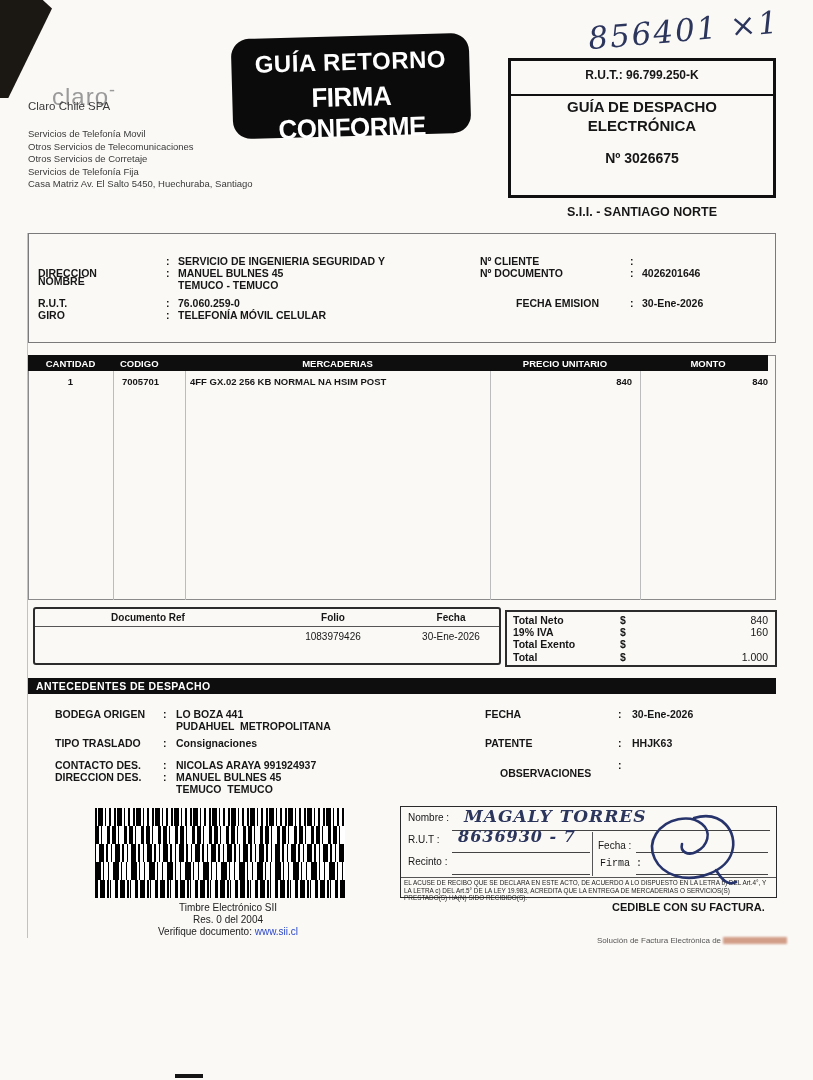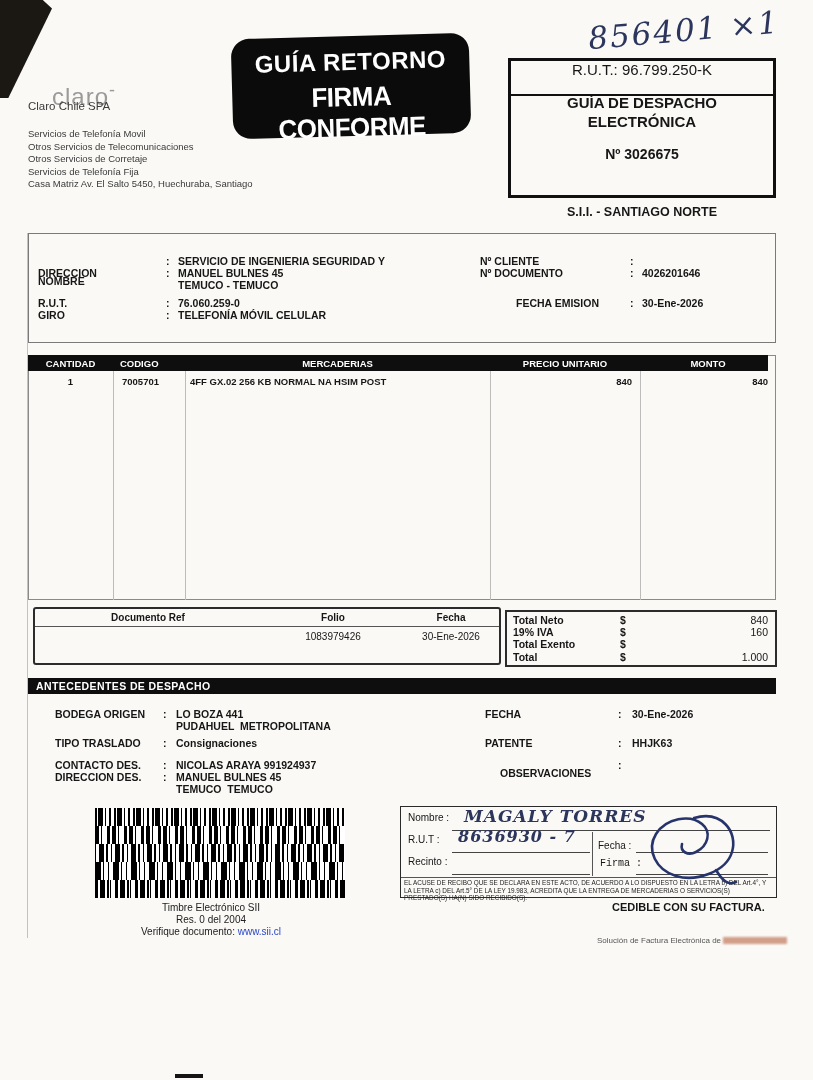--- a/index.html
+++ b/index.html
@@ -35,21 +35,21 @@
   .stamp-l1 { font-size:24px; margin-top:12px; letter-spacing:.5px; }
   .stamp-l2 { font-size:27px; margin-top:6px; letter-spacing:-.5px; transform:scaleX(.96); }
   .hand {
     font-family:"DejaVu Serif", serif; font-style:italic; color:#2c355c;
   }
   .hand-top { font-size:31px; transform:rotate(-5deg); letter-spacing:2px; }
   .rut-box {
     position:absolute; left:508px; top:58px; width:268px; height:140px;
     border:3px solid #101010; text-align:center;
   }
-  .rut-box .l1 { font-size:15px; font-weight:normal; }
+  .rut-box .l1 { font-size:12px; font-weight:bold; margin-top:7px; }
   .rut-divider { position:absolute; left:0; top:33px; width:100%; height:2px; background:#101010; }
   .rut-box .l2 { font-size:15px; font-weight:bold; margin-top:16px; }
   .rut-box .l3 { font-size:15px; font-weight:bold; margin-top:2px; }
   .rut-box .l4 { font-size:14px; font-weight:bold; margin-top:16px; }
   .colsep { position:absolute; width:1px; background:#bcbcbc; }
   .hline { position:absolute; height:1px; background:#3a3a3a; }
   .bc-row { width:250px; height:18px; }
   .bc1 { background:repeating-linear-gradient(90deg,#000 0 2px,#fff 2px 3px,#000 3px 8px,#fff 8px 10px,#000 10px 11px,#fff 11px 14px,#000 14px 16px,#fff 16px 19px); }
   .bc2 { background:repeating-linear-gradient(90deg,#000 0 4px,#fff 4px 6px,#000 6px 7px,#fff 7px 12px,#000 12px 15px,#fff 15px 17px); }
   .bc3 { background:repeating-linear-gradient(90deg,#000 0 1px,#fff 1px 4px,#000 4px 9px,#fff 9px 11px,#000 11px 13px,#fff 13px 16px); }
@@ -198,21 +198,21 @@
   <div class="abs b sm" style="left:500px;top:759px;margin-top:8px;">OBSERVACIONES</div>
   <div class="abs b sm" style="left:618px;top:759px;">:</div>
 
   <div class="abs" style="left:95px;top:808px;">
     <div class="bc-row bc1"></div>
     <div class="bc-row bc2"></div>
     <div class="bc-row bc3"></div>
     <div class="bc-row bc4"></div>
     <div class="bc-row bc5"></div>
   </div>
-  <div class="abs timbre" style="left:86px;top:902px;">
+  <div class="abs timbre" style="left:103px;top:902px;">
     <div>Timbre Electrónico SII</div>
     <div>Res. 0 del 2004</div>
     <div><span>Verifique documento: </span><span class="url">www.sii.cl</span></div>
   </div>
 
   <div class="box" style="left:400px;top:806px;width:377px;height:92px;border:1.5px solid #2a2a2a;"></div>
 
   <div class="abs" style="left:408px;top:812px;font-size:10px;">Nombre :</div>
   <div class="abs hand b" style="left:464px;top:806px;font-size:17px;letter-spacing:1px;">MAGALY TORRES</div>
   <div class="hline" style="left:452px;top:830px;width:318px;background:#444;"></div>

